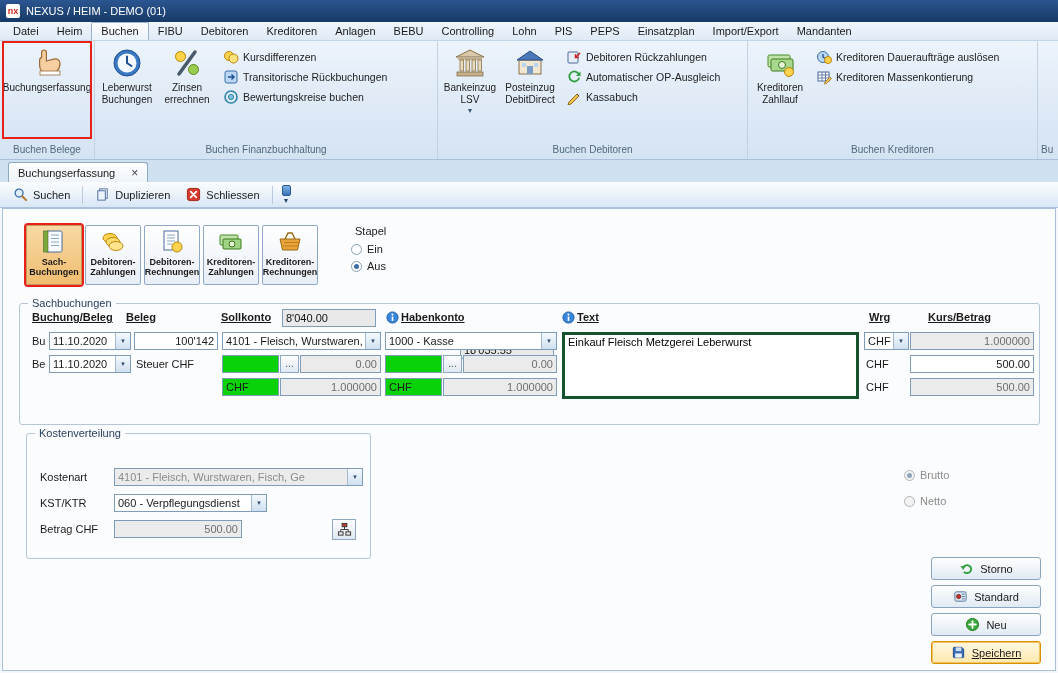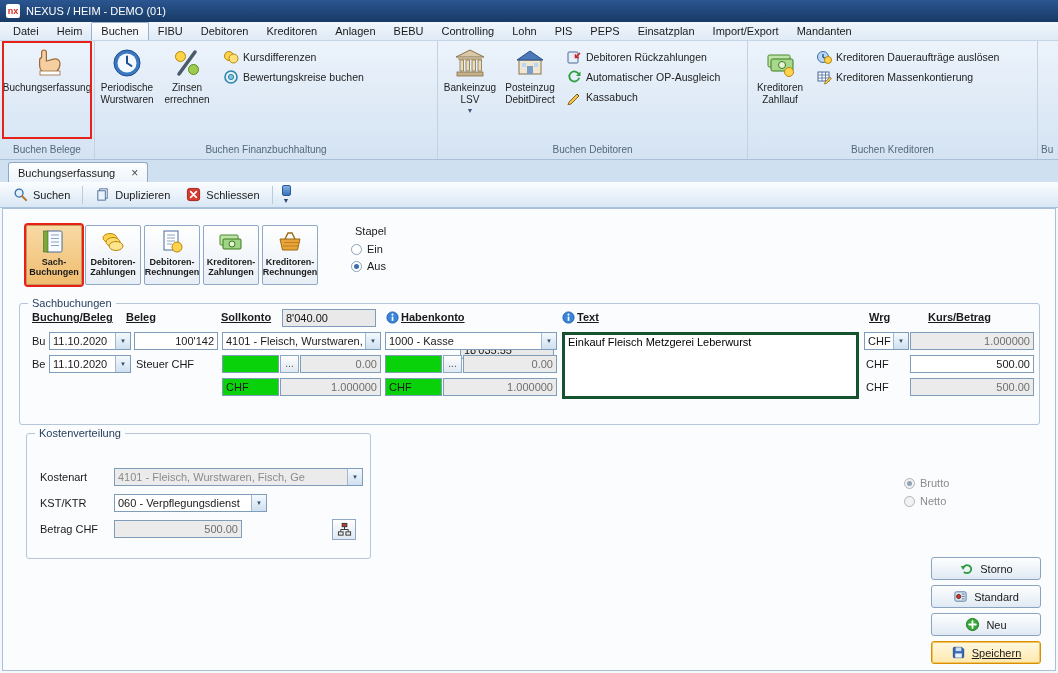--- a/index.html
+++ b/index.html
@@ -142,41 +142,50 @@
     <div class="rgroup" style="width:343px">
       <div class="rgroup-content">
         <div class="rbig">
           <span class="ricon32">
             <svg viewBox="0 0 32 32">
                 <circle cx="16" cy="16" r="13" fill="#3a78c2" stroke="#1d4e8f"></circle>
                 <circle cx="16" cy="16" r="9.5" fill="#f4f9ff"></circle>
                 <path d="M16 9.5V16l4.5 3" stroke="#1d4e8f" stroke-width="2" fill="none" stroke-linecap="round"></path>
               </svg>
           </span>
-          <span class="rbig-label">Periodische Wurstwaren</span>
+          <span class="rbig-label">Leberwurst Buchungen</span>
         </div>
         <div class="rbig">
           <span class="ricon32">
             <svg viewBox="0 0 32 32">
                 <line x1="24" y1="5" x2="8" y2="27" stroke="#4a5a6a" stroke-width="3.5" stroke-linecap="round"></line>
                 <circle cx="9.5" cy="9.5" r="5" fill="#ffd24a" stroke="#b08a00"></circle>
                 <circle cx="22.5" cy="22.5" r="5" fill="#9ccc4f" stroke="#5a8a1a"></circle>
               </svg>
           </span>
           <span class="rbig-label">Zinsen errechnen</span>
         </div>
         <div class="rsmalls">
           <div class="rsmall">
             <span class="ricon16">
               <svg viewBox="0 0 16 16">
                   <circle cx="6" cy="7" r="4.5" fill="#ffd34e" stroke="#b8860b"></circle>
                   <circle cx="10.5" cy="9.5" r="4.5" fill="#ffe27a" stroke="#b8860b"></circle>
                 </svg>
             </span>
             <span>Kursdifferenzen</span>
+          </div>
+          <div class="rsmall">
+            <span class="ricon16">
+              <svg viewBox="0 0 16 16">
+                  <rect x="2" y="2" width="12" height="12" rx="2" fill="#b9d6f2" stroke="#3a6ea8"></rect>
+                  <path d="M5 8h6M8.5 5.5 11 8l-2.5 2.5" stroke="#1d4e8f" stroke-width="1.4" fill="none"></path>
+                </svg>
+            </span>
+            <span>Transitorische Rückbuchungen</span>
           </div>
           <div class="rsmall">
             <span class="ricon16">
               <svg viewBox="0 0 16 16">
                   <circle cx="8" cy="8" r="6" fill="none" stroke="#2e86a8" stroke-width="1.6"></circle>
                   <circle cx="8" cy="8" r="2.6" fill="#7fc4dd" stroke="#2e86a8"></circle>
                 </svg>
             </span>
             <span>Bewertungskreise buchen</span>
           </div>
@@ -508,21 +517,21 @@
           <svg viewBox="0 0 16 16">
               <rect x="5.5" y="1.5" width="5" height="3.5" fill="#c43a2e" stroke="#333"></rect>
               <rect x="1.5" y="10.5" width="5" height="3.5" fill="#e8e8e8" stroke="#333"></rect>
               <rect x="9.5" y="10.5" width="5" height="3.5" fill="#e8e8e8" stroke="#333"></rect>
               <path d="M8 5v3M4 10V8h8v2" fill="none" stroke="#333"></path>
             </svg>
         </span>
       </div>
     </div>
 
-    <label class="radio disabled" style="left:901px; top:268px">
+    <label class="radio disabled" style="left:901px; top:260px">
       <span class="rb checked"></span>
       <span>Brutto</span>
     </label>
     <label class="radio disabled" style="left:901px; top:286px">
       <span class="rb"></span>
       <span>Netto</span>
     </label>
 
     <div class="abtn" style="top:348px">
       <span>

